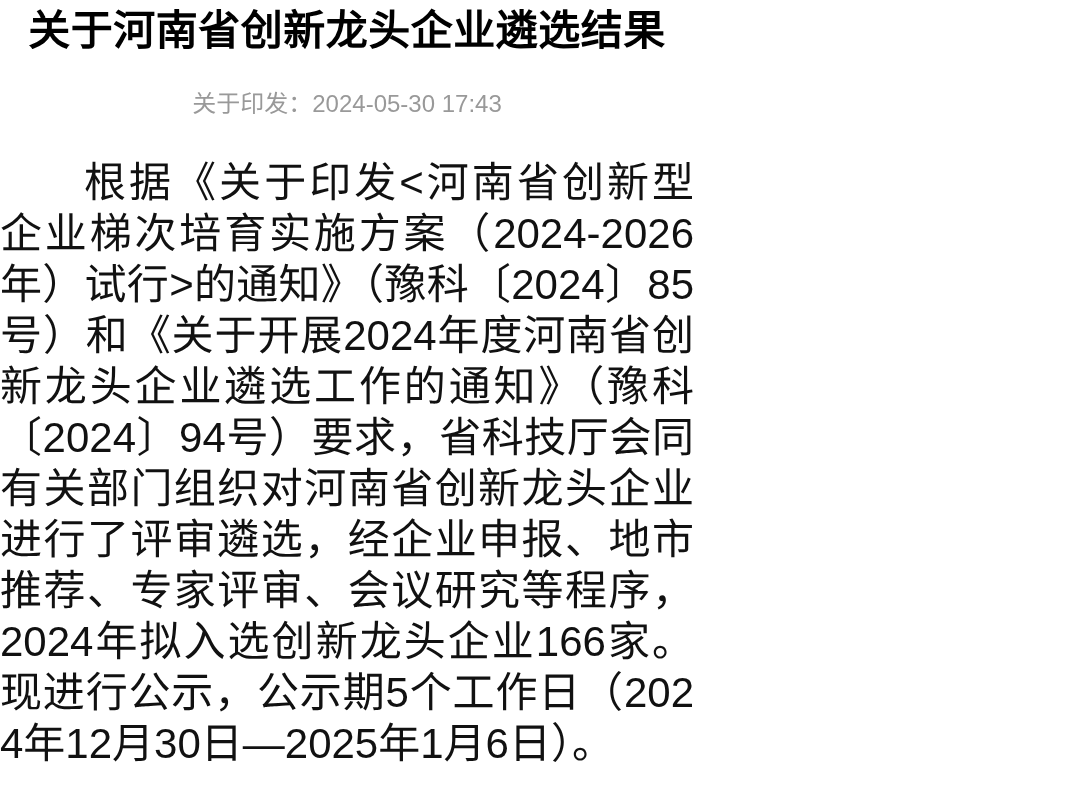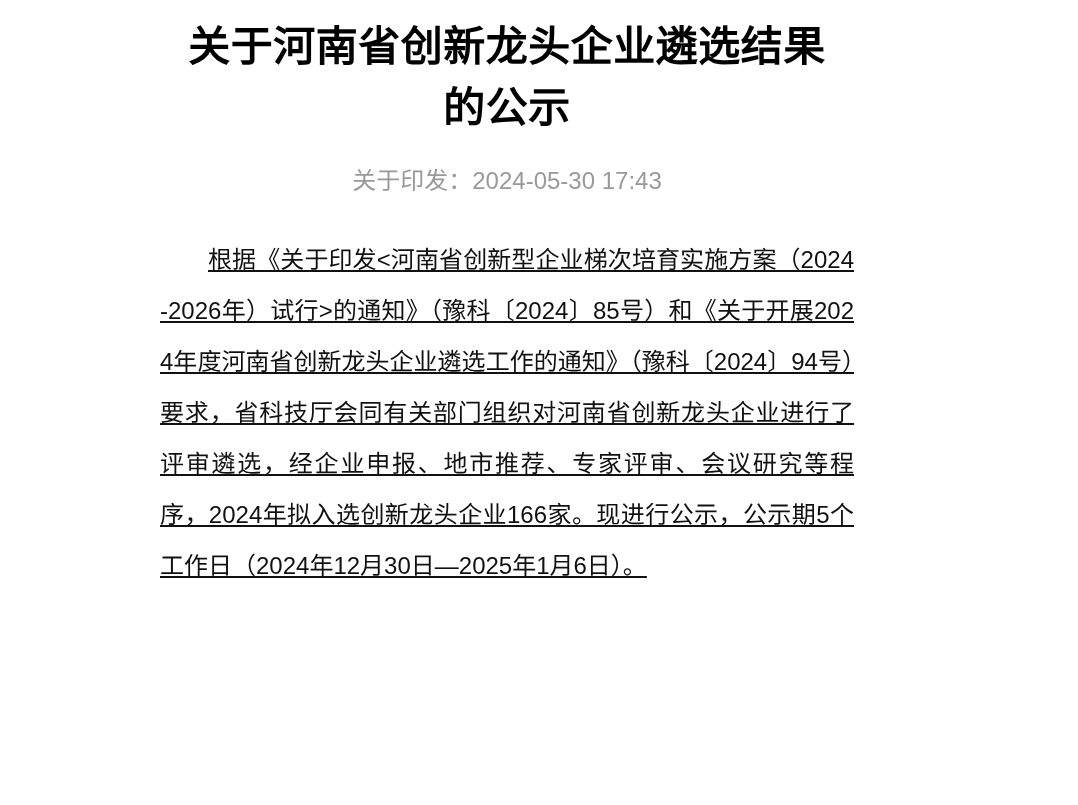--- a/index.html
+++ b/index.html
@@ -11,22 +11,21 @@
   }
   .page {
     position: relative;
     width: 1078px;
     height: 805px;
     background: #ffffff;
     overflow: hidden;
   }
   .article {
     width: 694px;
-    margin-left: 160px;
-    padding-top: 16px;
+    padding-top: 0;
   }
   .title {
     margin: 0;
     font-size: 42px;
     font-weight: 700;
     line-height: 61px;
     color: #000000;
     text-align: center;
     letter-spacing: 0.5px;
   }
@@ -36,39 +35,37 @@
   .meta-line {
     text-align: center;
     font-size: 24px;
     line-height: 30px;
     color: #999999;
   }
   .meta-line.date   { margin-top: 28px; }
   .meta-line.source { margin-top: 27px; }
   .body-paragraph {
     margin: 38px 0 0 0;
-    font-size: 24px;
+    font-size: 42px;
     line-height: 51px;
     color: #111111;
     text-align: justify;
     text-justify: inter-ideograph;
     text-indent: 2em;
     word-break: break-all;
-    text-decoration: underline;
   }
 </style>
 </head>
 <body>
 
 <div class="page">
   <article class="article">
 
     <h1 class="title">
       <span class="title-line">关于河南省创新龙头企业遴选结果</span>
-      <span class="title-line">的公示</span>
     </h1>
 
     <div class="meta-line date">
       <span>关于印发：</span><span>2024-05-30 17:43</span>
     </div>
 
 
     <p class="body-paragraph">根据《关于印发&lt;河南省创新型企业梯次培育实施方案（2024-2026年）试行&gt;的通知》（豫科〔2024〕85号）和《关于开展2024年度河南省创新龙头企业遴选工作的通知》（豫科〔2024〕94号）要求，省科技厅会同有关部门组织对河南省创新龙头企业进行了评审遴选，经企业申报、地市推荐、专家评审、会议研究等程序，2024年拟入选创新龙头企业166家。现进行公示，公示期5个工作日（2024年12月30日—2025年1月6日）。</p>
 
   </article>

